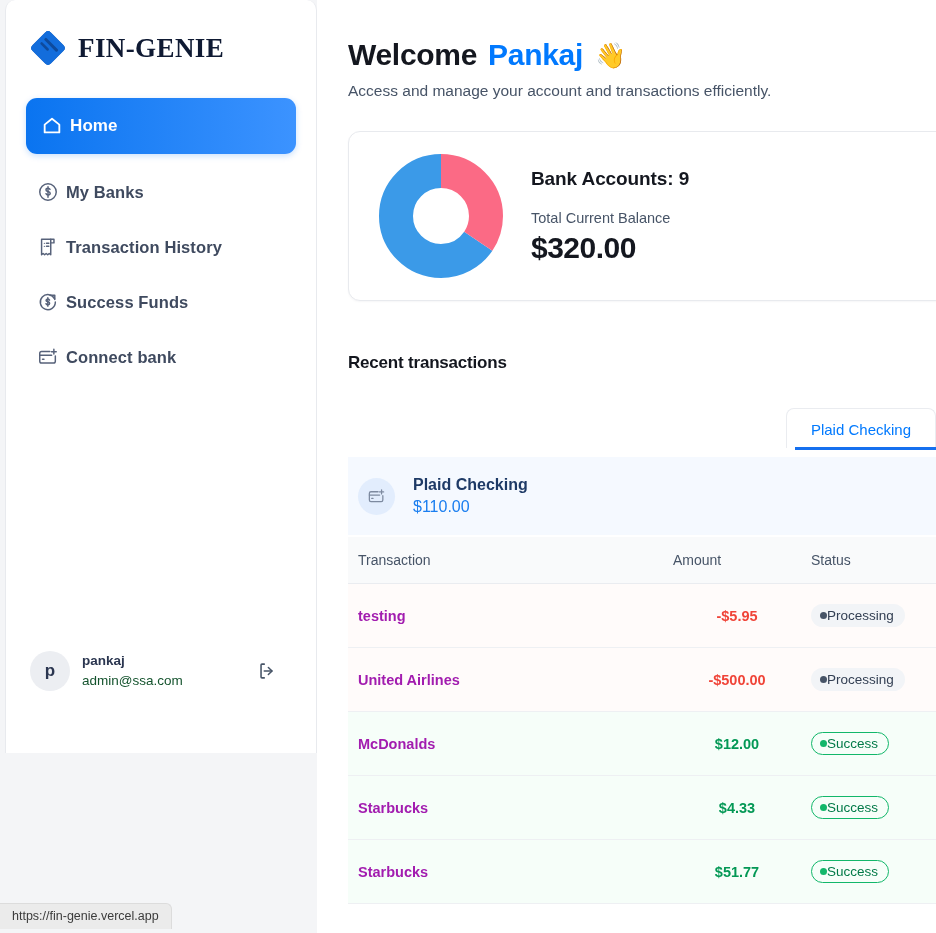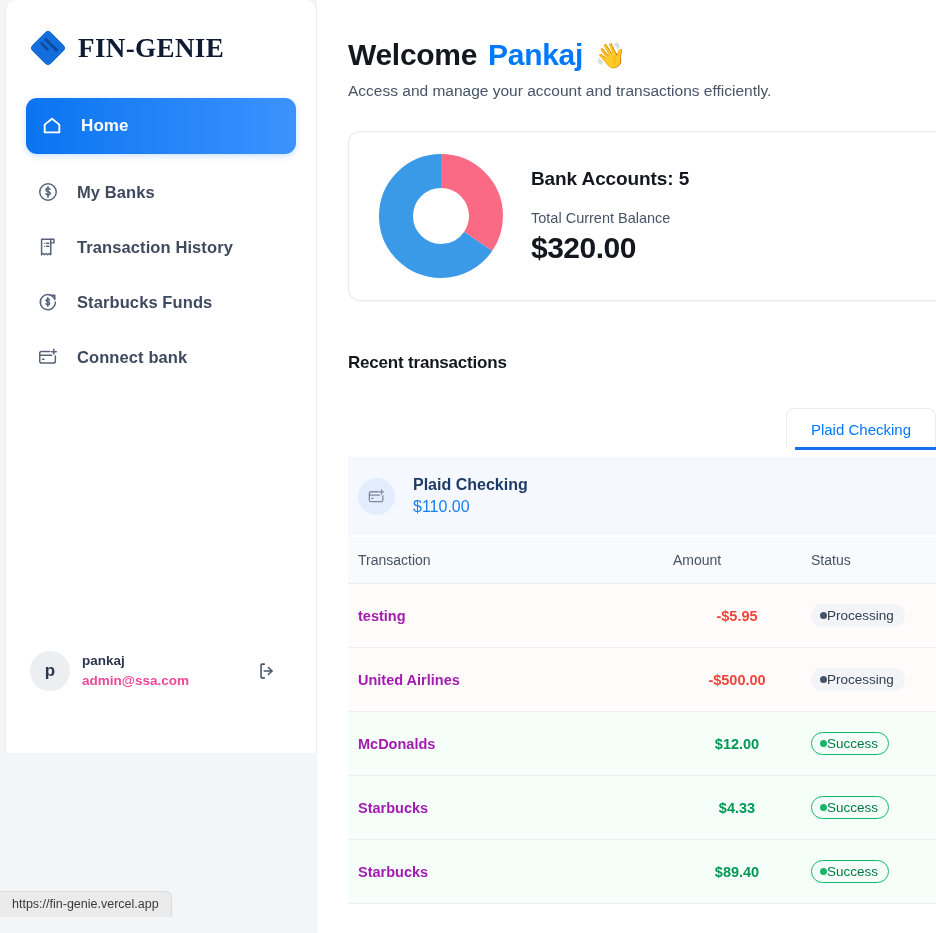--- a/index.html
+++ b/index.html
@@ -33,21 +33,21 @@
     height: 70px;
   }
   .brand-logo { width: 36px; height: 36px; flex: 0 0 auto; }
   .brand-name {
     font-family: "Liberation Serif", serif;
     font-size: 27px; font-weight: 700; letter-spacing: .4px;
     color: #0f1a33;
   }
   .nav { margin-top: 28px; padding: 0 24px; display: flex; flex-direction: column; gap: 21px; }
   .nav-item {
-    display: flex; align-items: center; gap: 17px;
+    display: flex; align-items: center; gap: 6px;
     height: 34px; padding: 0 6px;
     color: #3f4a5f;
     cursor: pointer;
     border-radius: 10px;
   }
   .nav-item .nav-label { font-size: 16.5px; font-weight: 700; color: #3f4a5f; letter-spacing: .1px; }
   .nav-item .nav-icon { width: 24px; height: 24px; display: flex; align-items: center; justify-content: center; flex: 0 0 auto; }
   .nav-item.active {
     background: linear-gradient(90deg, #0a74f0 0%, #3c93ff 100%);
     height: 56px;
@@ -66,21 +66,21 @@
   }
   .avatar {
     width: 40px; height: 40px; border-radius: 50%;
     background: #eceef2;
     display: flex; align-items: center; justify-content: center;
     font-size: 17px; font-weight: 700; color: #2b3650;
     flex: 0 0 auto;
   }
   .userinfo { display: flex; flex-direction: column; gap: 1px; min-width: 0; flex: 1 1 auto; }
   .user-name { font-size: 13.5px; font-weight: 700; color: #2b3650; line-height: 1.35; }
-  .user-email { font-size: 13.5px; color: #ec4899; line-height: 1.35; font-weight: bold; }
+  .user-email { font-size: 13.5px; color: #14532d; line-height: 1.35; }
   .logout-btn { width: 22px; height: 22px; flex: 0 0 auto; cursor: pointer; margin-right: 14px; }
 
   
   .main {
     flex: 1 1 auto;
     height: 933px;
     background: #ffffff;
     padding: 38px 0 4px 31px;
     overflow: hidden;
     position: relative;
@@ -188,21 +188,21 @@
   }
   .badge .dot { width: 7px; height: 7px; border-radius: 50%; flex: 0 0 auto; }
   .badge.processing { background: #f2f4f7; color: #344054; border: 1px solid transparent; }
   .badge.processing .dot { background: #475467; }
   .badge.success { background: #f6fef9; color: #027a48; border: 1px solid #12b76a; }
   .badge.success .dot { background: #12b76a; }
 
   
   .statusbar {
     position: absolute;
-    left: 0; bottom: 16px;
+    left: 0; bottom: 4px;
     background: #ebebeb;
     color: #3b3b3b;
     font-size: 12.5px;
     padding: 5px 12px 6px 12px;
     border-top-right-radius: 6px;
     border-top: 1px solid #dcdcdc;
     border-right: 1px solid #dcdcdc;
     z-index: 50;
     white-space: nowrap;
   }
@@ -265,21 +265,21 @@
 
       <div class="nav-item">
         <span class="nav-icon">
           <svg viewBox="0 0 24 24" width="22" height="22" fill="none" stroke="#57627a" stroke-width="1.6" stroke-linecap="round" stroke-linejoin="round">
             <path d="M19.2 8.6A8.2 8.2 0 1 0 20 12"></path>
             <path d="M14.5 4.6h4.9v4.6"></path>
             <path d="M13.7 10a2 2 0 0 0-1.9-1.2c-1.1 0-1.9.6-1.9 1.5 0 2 3.9 1 3.9 3.1 0 1-.9 1.6-2 1.6a2.1 2.1 0 0 1-2-1.2"></path>
             <path d="M11.8 7.3v9.2"></path>
           </svg>
         </span>
-        <span class="nav-label">Starbucks Funds</span>
+        <span class="nav-label">Success Funds</span>
       </div>
 
       <div class="nav-item">
         <span class="nav-icon">
           <svg viewBox="0 0 24 24" width="22" height="22" fill="none" stroke="#57627a" stroke-width="1.6" stroke-linecap="round" stroke-linejoin="round">
             <path d="M20 11v5.5a2 2 0 0 1-2 2H5a2 2 0 0 1-2-2V8a2 2 0 0 1 2-2h9"></path>
             <path d="M3 10.2h13"></path>
             <path d="M6 14.4h2.6" stroke-dasharray="1.6 1.6"></path>
             <path d="M18.4 3.6v5.2M15.8 6.2h5.2"></path>
           </svg>
@@ -320,21 +320,21 @@
     <section class="balance-card">
       <span class="donut">
         <svg viewBox="0 0 124 124" width="124" height="124">
 
           <circle cx="62" cy="62" r="45" fill="none" stroke="#3b9ae8" stroke-width="34" stroke-dasharray="185.5 97.3" stroke-dashoffset="-97.3" transform="rotate(-90 62 62)"></circle>
 
           <circle cx="62" cy="62" r="45" fill="none" stroke="#fb6a85" stroke-width="34" stroke-dasharray="97.3 185.5" stroke-dashoffset="0" transform="rotate(-90 62 62)"></circle>
         </svg>
       </span>
       <div class="balance-info">
-        <span class="accounts-count">Bank Accounts: 5</span>
+        <span class="accounts-count">Bank Accounts: 9</span>
         <span class="balance-label">Total Current Balance</span>
         <span class="balance-amount">$320.00</span>
       </div>
     </section>
 
     <h2 class="section-title">Recent transactions</h2>
 
     <div class="tabs">
       <div class="tab active">
         <span>Plaid Checking</span>
@@ -405,21 +405,21 @@
           <td>
             <span class="badge success">
               <span class="dot"></span>
               <span>Success</span>
             </span>
           </td>
         </tr>
 
         <tr class="credit">
           <td class="tx-name">Starbucks</td>
-          <td class="tx-amt">$89.40</td>
+          <td class="tx-amt">$51.77</td>
           <td>
             <span class="badge success">
               <span class="dot"></span>
               <span>Success</span>
             </span>
           </td>
         </tr>
 
       </tbody>
     </table>

